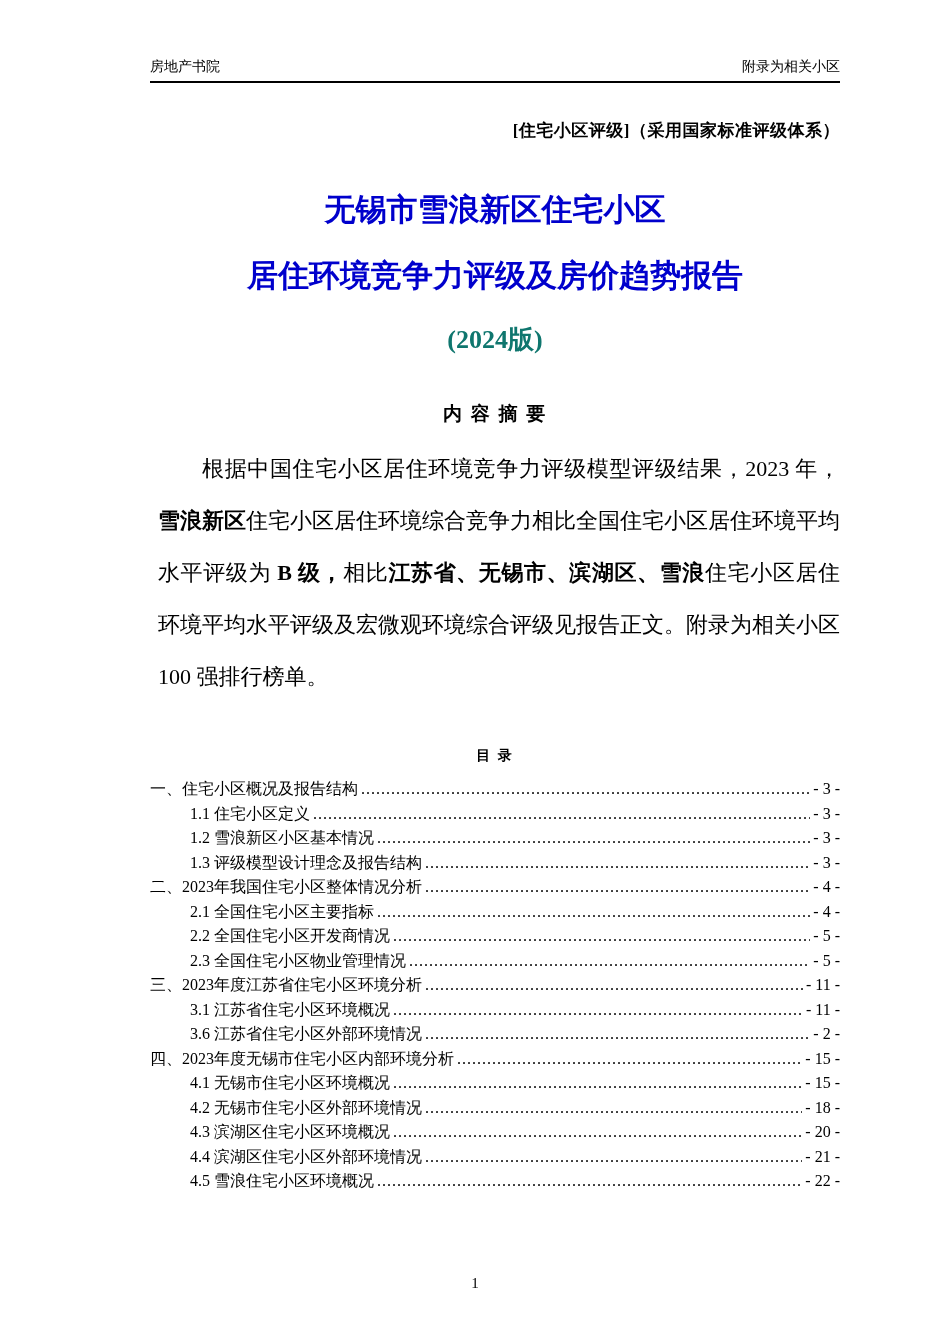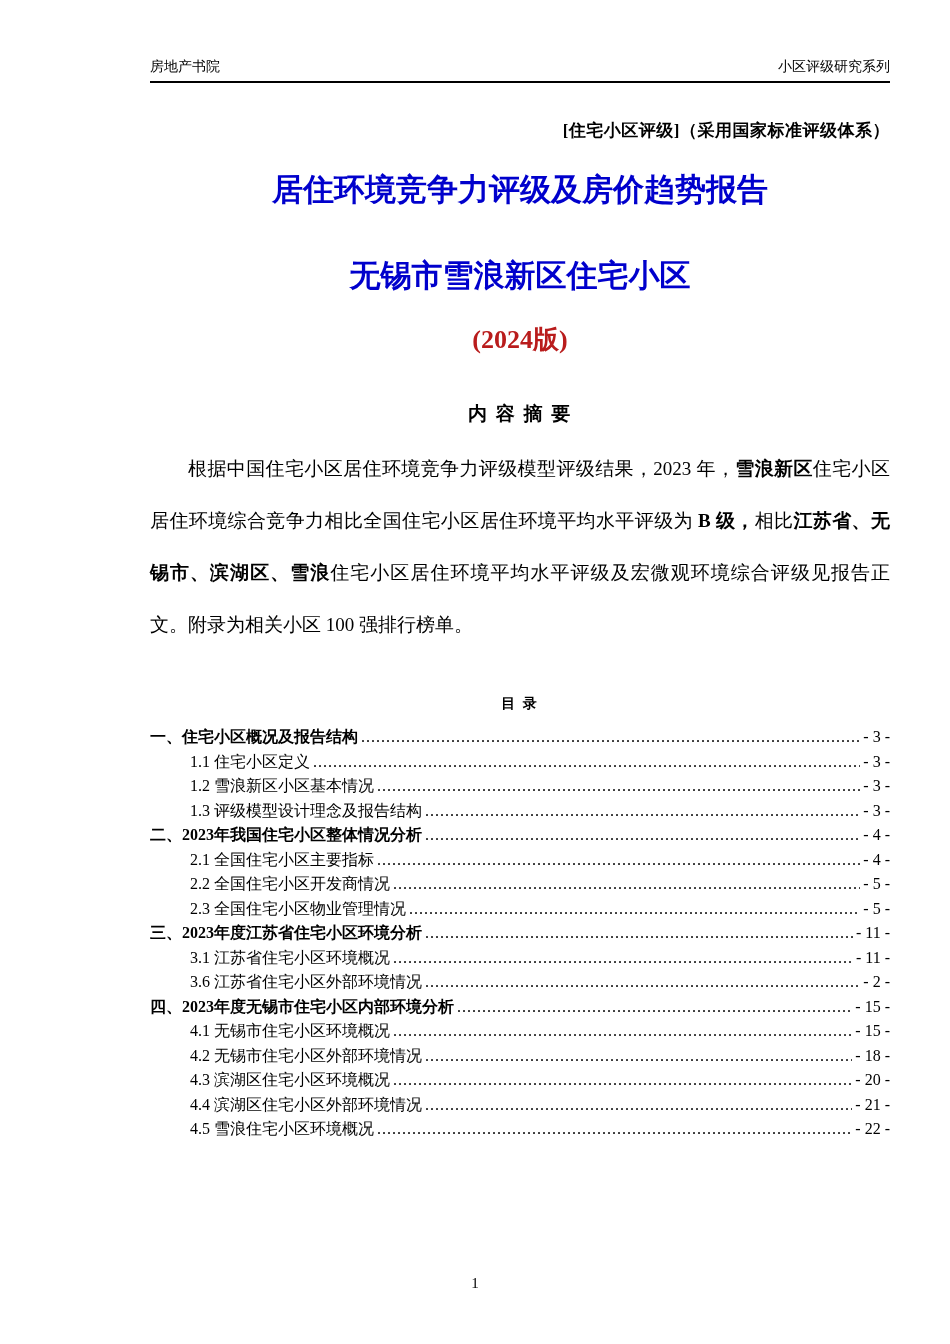--- a/index.html
+++ b/index.html
@@ -10,21 +10,21 @@
     position: relative;
     font-family: "Liberation Serif", "DejaVu Serif", serif;
     color: #000000;
     box-sizing: border-box;
   }
   .page {
     position: relative;
     width: 950px;
     height: 1344px;
     box-sizing: border-box;
-    padding: 58px 60px 0 150px;
+    padding: 58px 110px 0 150px;
   }
   
   .doc-header {
     display: flex;
     justify-content: space-between;
     align-items: flex-end;
     font-size: 14px;
     line-height: 18px;
   }
   .doc-header-rule {
@@ -45,58 +45,59 @@
     text-align: center;
     color: #0000cc;
     font-weight: bold;
     font-size: 31px;
     line-height: 36px;
   }
   .main-title.line1 { margin-top: 50px; }
   .main-title.line2 { margin-top: 30px; }
   .edition {
     text-align: center;
-    color: #b91c1c;
+    color: #0f766e;
     font-weight: bold;
     font-size: 26px;
     margin-top: 28px;
   }
   
   .summary-heading {
     text-align: center;
     font-size: 19px;
     font-weight: bold;
     margin-top: 44px;
     letter-spacing: 2px;
   }
   .summary-text {
     margin-top: 16px;
-    font-size: 19px;
+    font-size: 22px;
     line-height: 52px;
     text-align: justify;
     text-indent: 2em;
+    margin-left: 8px;
   }
   .summary-text .b { font-weight: bold; }
   
   .toc-heading {
     text-align: center;
     font-size: 14px;
     font-weight: bold;
     margin-top: 44px;
     letter-spacing: 2px;
   }
   .toc-list { margin-top: 12px; }
   .toc-row {
     display: flex;
     align-items: baseline;
     font-size: 16px;
     line-height: 24.5px;
     cursor: pointer;
   }
-  .toc-row.lvl1 .toc-label { font-weight: bold; }
+  .toc-row.lvl1 .toc-label { font-weight: normal; }
   .toc-row.lvl2 { padding-left: 40px; }
   .toc-label { white-space: nowrap; flex: 0 0 auto; }
   .toc-dots {
     flex: 1 1 auto;
     overflow: hidden;
     white-space: nowrap;
     margin: 0 3px;
     min-width: 20px;
   }
   .toc-dots::after {
@@ -114,28 +115,28 @@
     font-size: 15px;
   }
 </style>
 </head>
 <body>
 
 <div class="page">
 
   <div class="doc-header">
     <span>房地产书院</span>
-    <span>小区评级研究系列</span>
+    <span>附录为相关小区</span>
   </div>
   <hr class="doc-header-rule">
 
   <div class="tag-line">[住宅小区评级]（采用国家标准评级体系）</div>
 
+  <div class="main-title line1">无锡市雪浪新区住宅小区</div>
   <div class="main-title line2">居住环境竞争力评级及房价趋势报告</div>
-  <div class="main-title line1">无锡市雪浪新区住宅小区</div>
   <div class="edition">(2024版)</div>
 
   <div class="summary-heading">内 容 摘 要</div>
 
   <div class="summary-text"><span>根据中国住宅小区居住环境竞争力评级模型评级结果，2023 年，</span><span class="b">雪浪新区</span><span>住宅小区居住环境综合竞争力相比全国住宅小区居住环境平均水平评级为 </span><span class="b">B 级，</span><span>相比</span><span class="b">江苏省、无锡市、滨湖区、雪浪</span><span>住宅小区居住环境平均水平评级及宏微观环境综合评级见报告正文。附录为相关小区 100 强排行榜单。</span></div>
 
   <div class="toc-heading">目 录</div>
 
   <div class="toc-list">
 

